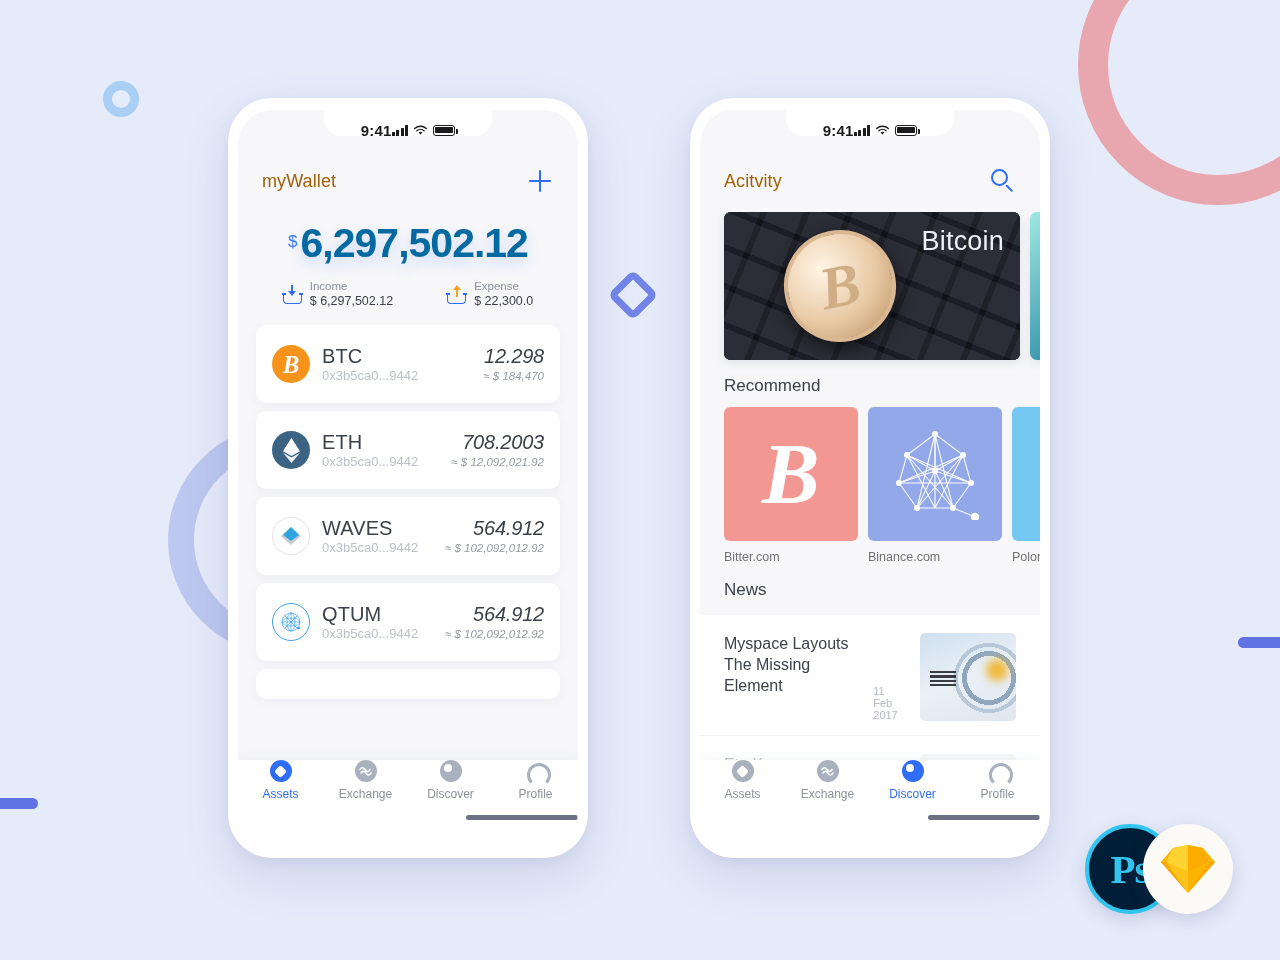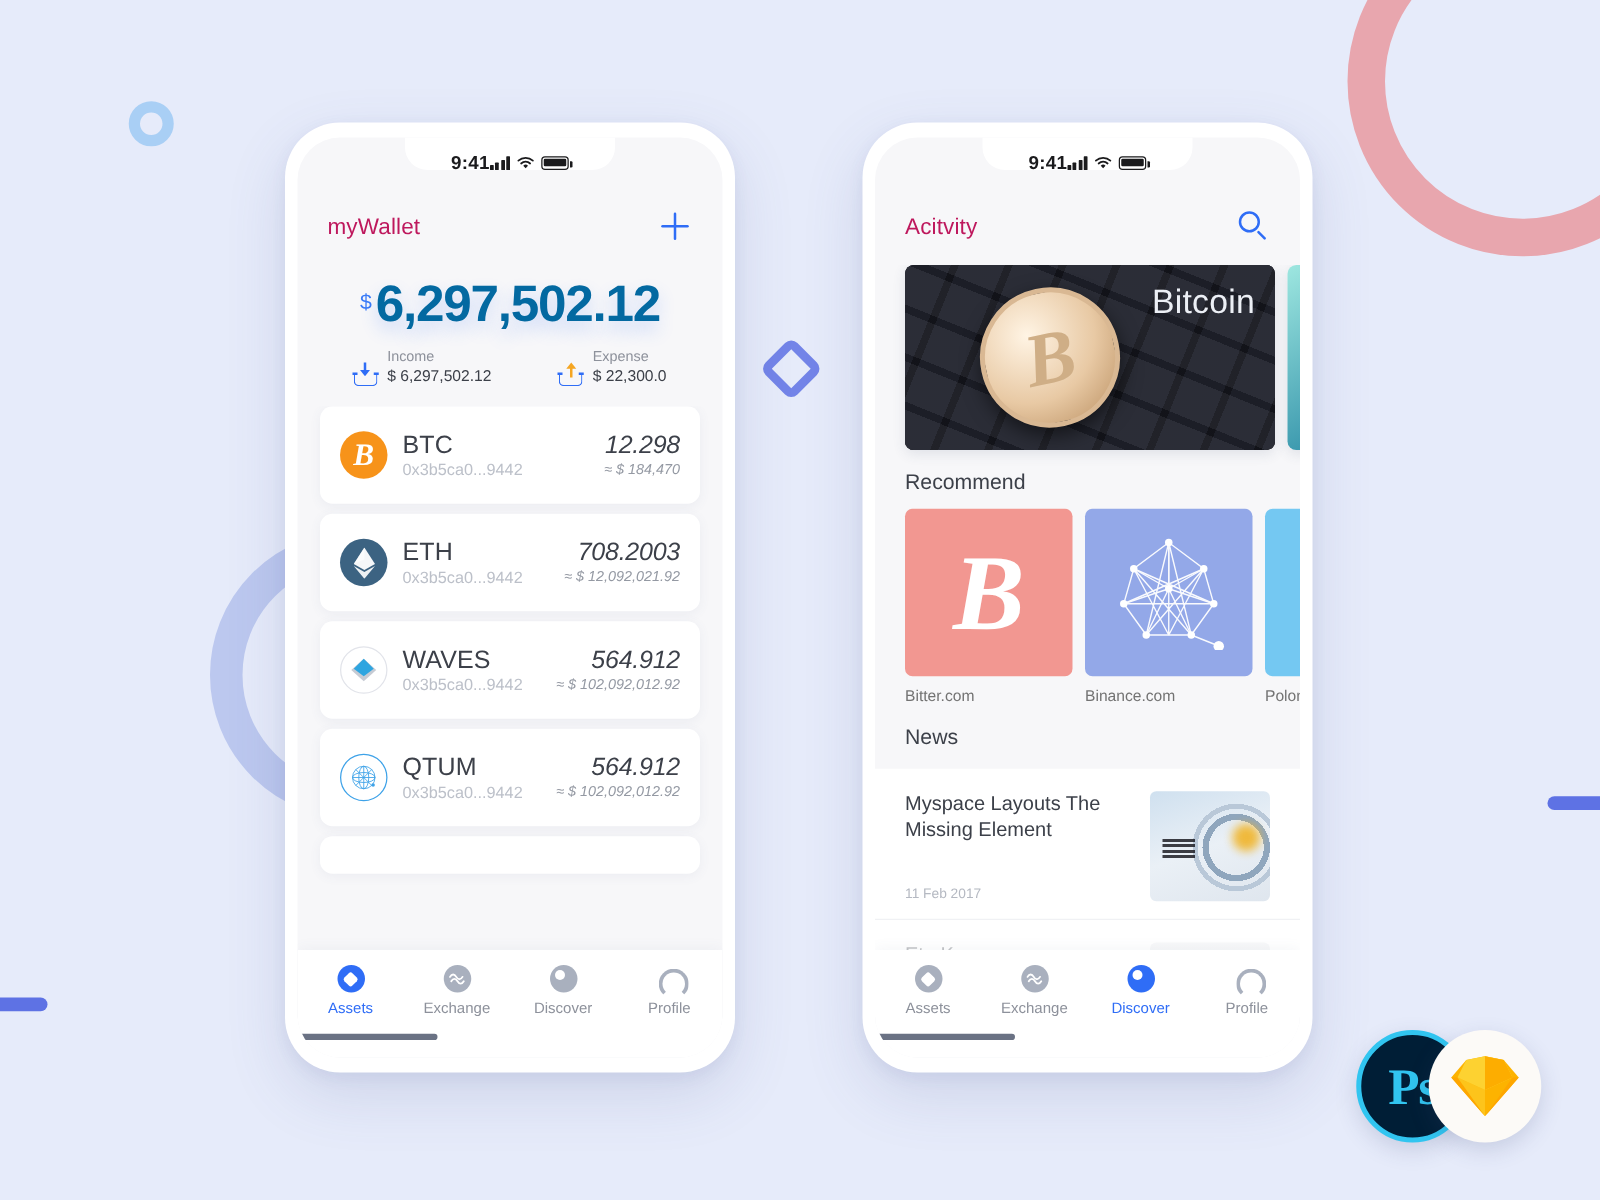--- a/index.html
+++ b/index.html
@@ -111,21 +111,21 @@
   .batt::after { content:""; position:absolute; right:-3.6px; top:3px; width:2px; height:5px;
           background:#1b1b1d; border-radius:0 1px 1px 0; }
   .batt i { display:block; height:100%; background:#1b1b1d; border-radius:1px; }
 
   
   .app-header {
     flex:0 0 62px;
     display:flex; align-items:center; justify-content:space-between;
     padding:0 24px;
   }
-  .app-title { font-size:18px; color:#be185d; letter-spacing:.1px; }
+  .app-title { font-size:18px; color:#a16207; letter-spacing:.1px; }
   .plus-btn {
     width:28px; height:28px; position:relative; cursor:pointer;
   }
   .plus-btn::before, .plus-btn::after {
     content:""; position:absolute; background:#2f6df6; border-radius:1px;
   }
   .plus-btn::before { left:50%; top:3px; width:2.4px; height:22px; margin-left:-1.2px; }
   .plus-btn::after  { top:50%; left:3px; height:2.4px; width:22px; margin-top:-1.2px; }
   .search-btn { width:26px; height:26px; position:relative; cursor:pointer; }
   .search-btn .ring {
@@ -140,21 +140,21 @@
 
   
   .balance-block { flex:0 0 auto; padding:8px 0 16px; text-align:center; }
   .balance-row { display:flex; align-items:flex-start; justify-content:center; }
   .balance-cur { font-size:17px; color:#3a7bf7; margin-top:12px; margin-right:3px; font-weight:300;}
   .balance-amt {
     font-size:41px; color:#0369a1; font-weight:bold; letter-spacing:-1px;
     text-shadow:0 7px 14px rgba(47,109,246,.22);
   }
   .io-row { display:flex; justify-content:center; gap:54px; margin-top:12px; }
-  .io-item { display:flex; align-items:flex-end; gap:8px; }
+  .io-item { display:flex; align-items:center; gap:8px; }
   .tray { width:19px; height:19px; position:relative; }
   .tray .bowl {
     position:absolute; left:0; bottom:0; width:19px; height:9px;
     border:1.8px solid #2f6df6; border-top:none;
     border-bottom-left-radius:4px; border-bottom-right-radius:4px;
   }
   .tray .bowl::before, .tray .bowl::after{
     content:""; position:absolute; top:-1.8px; width:4px; height:1.8px; background:#2f6df6;
   }
   .tray .bowl::before { left:-1.8px; } .tray .bowl::after { right:-1.8px; }
@@ -196,22 +196,22 @@
   .asset-addr{ font-size:13px; color:#bcc0c9; line-height:17px; margin-top:-1px; }
   .asset-right { text-align:right; flex:0 0 auto;font-style:italic; }
   .asset-qty { font-size:20px; color:#3c4049; line-height:24px; letter-spacing:-.2px; }
   .asset-fiat{ font-size:11.5px; color:#9499a3; line-height:16px; }
   .asset-card.partial { height:30px; margin-bottom:0; }
 
   
   .tabbar {
     flex:0 0 86px; background:#fff;
     box-shadow:0 -2px 10px rgba(90,100,140,.06);
-    display:flex; flex-direction:column; align-items:flex-start;
-    padding-top:12px; position:relative; z-index:5;
+    display:flex; flex-direction:column; align-items:flex-end;
+    position:relative; z-index:5;
   }
   .tabs { display:flex; width:100%; justify-content:space-around; }
   .tab { display:flex; flex-direction:column; align-items:center; gap:5px; cursor:pointer; width:72px; }
   .tab-label { font-size:12px; color:#8d919b; }
   .tab.active .tab-label { color:#2f6df6; }
   .tab-ic { width:22px; height:22px; position:relative; }
   .ic-assets  { width:22px; height:22px; border-radius:50%; background:#a9b0be;
                 display:flex; align-items:center; justify-content:center; }
   .tab.active .ic-assets { background:#2f6df6; }
   .ic-assets .dia { width:9px; height:9px; background:#fff; border-radius:2px; transform:rotate(45deg); }
@@ -272,21 +272,21 @@
                       font-size:86px; color:#fff; line-height:1; }
   .tile-binance { background:#93a8e8; }
   .tile-poloniex{ background:#74c8f2; position:relative; }
   .tile-poloniex::after{ content:""; position:absolute; left:50%; top:50%; width:7px; height:7px;
                          margin:-3.5px 0 0 -3.5px; background:#fff; border-radius:50%; }
   .rec-label { font-size:12.5px; color:#737373; margin-top:9px; white-space:nowrap; }
 
   .news-list { background:#fff; margin-top:4px; }
   .news-item { display:flex; padding:18px 24px 14px; gap:14px;
                border-bottom:1px solid #f0f1f4; }
-  .news-main { flex:1 1 auto; display:flex; flex-direction:column; min-width:0; }
+  .news-main { flex:1 1 auto; display:flex; flex-direction:row; min-width:0; }
   .news-title { font-size:16px; color:#3c4049; line-height:21px; }
   .news-date { font-size:11px; color:#b5b9c2; margin-top:auto; padding-top:20px; }
   .news-thumb { flex:0 0 96px; height:88px; border-radius:5px; overflow:hidden; position:relative;
                 background:linear-gradient(160deg,#cfe0ef,#eaf0f6 50%,#dfe6ee); }
   .news-thumb .ibm { position:absolute; left:10px; top:38px; width:26px; height:17px;
         background:repeating-linear-gradient(#1d1d24 0 2.2px, transparent 2.2px 4.4px);
         opacity:.85; }
   .news-thumb .rings { position:absolute; right:-14px; top:4px; width:82px; height:82px;
         border-radius:50%;
         background:

